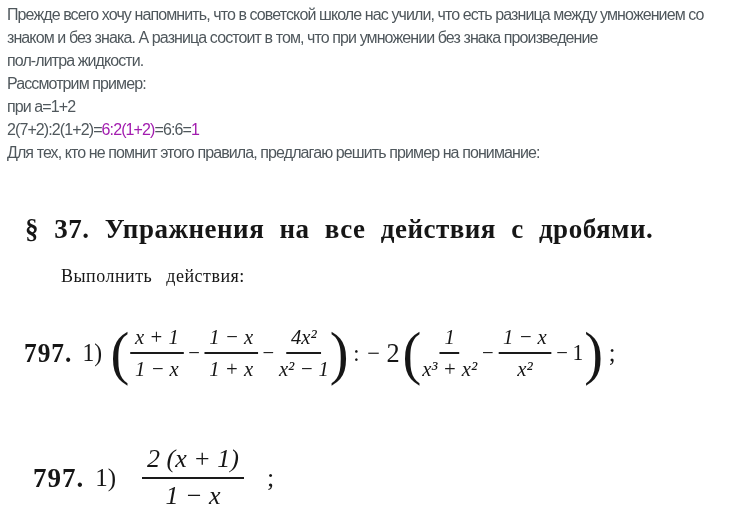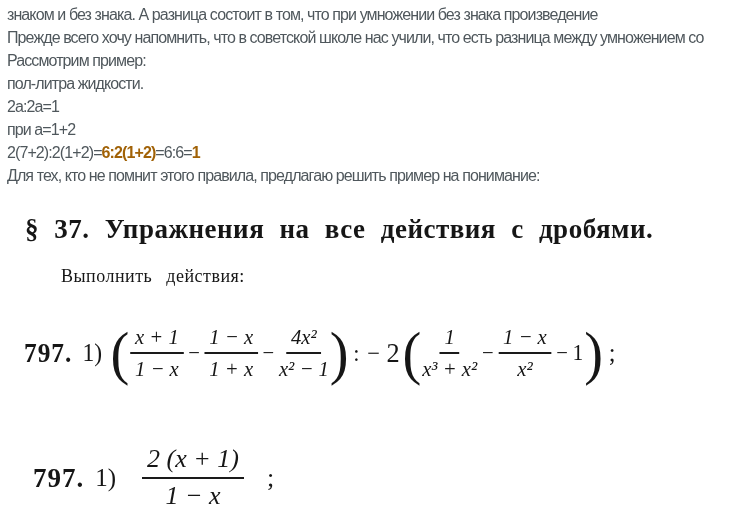--- a/index.html
+++ b/index.html
@@ -19,21 +19,21 @@
     width: 723px;
     color: #4f575c;
     font-size: 16px;
     letter-spacing: -0.9px;
   }
   .intro .line {
     height: 23px;
     line-height: 23px;
     white-space: nowrap;
   }
-  .intro b { font-weight: 700; color: #a16207; }
+  .intro b { font-weight: 400; color: #a21caf; }
 
   
   .book {
     position: absolute;
     left: 0; top: 0;
     width: 730px; height: 532px;
     color: #161616;
     font-family: "Liberation Serif", serif;
   }
   .section-title {
@@ -104,25 +104,24 @@
     top: 399px;
     font-size: 26px;
     letter-spacing: 1px;
     word-spacing: 4px;
   }
 </style>
 </head>
 <body>
 
 <div class="intro">
+  <div class="line">Прежде всего хочу напомнить, что в советской школе нас учили, что есть разница между умножением со</div>
   <div class="line">знаком и без знака. А разница состоит в том, что при умножении без знака произведение</div>
-  <div class="line">Прежде всего хочу напомнить, что в советской школе нас учили, что есть разница между умножением со</div>
+  <div class="line">пол-литра жидкости.</div>
   <div class="line">Рассмотрим пример:</div>
-  <div class="line">пол-литра жидкости.</div>
-  <div class="line">2а:2а=1</div>
   <div class="line">при а=1+2</div>
   <div class="line"><span>2(7+2):2(1+2)=</span><b>6:2(1+2)</b><span>=6:6=</span><b>1</b></div>
   <div class="line">Для тех, кто не помнит этого правила, предлагаю решить пример на понимание:</div>
 </div>
 
 <div class="book">
 
   <div class="section-title">§ 37. Упражнения на все действия с дробями.</div>
 
   <div class="instruction">Выполнить действия:</div>

